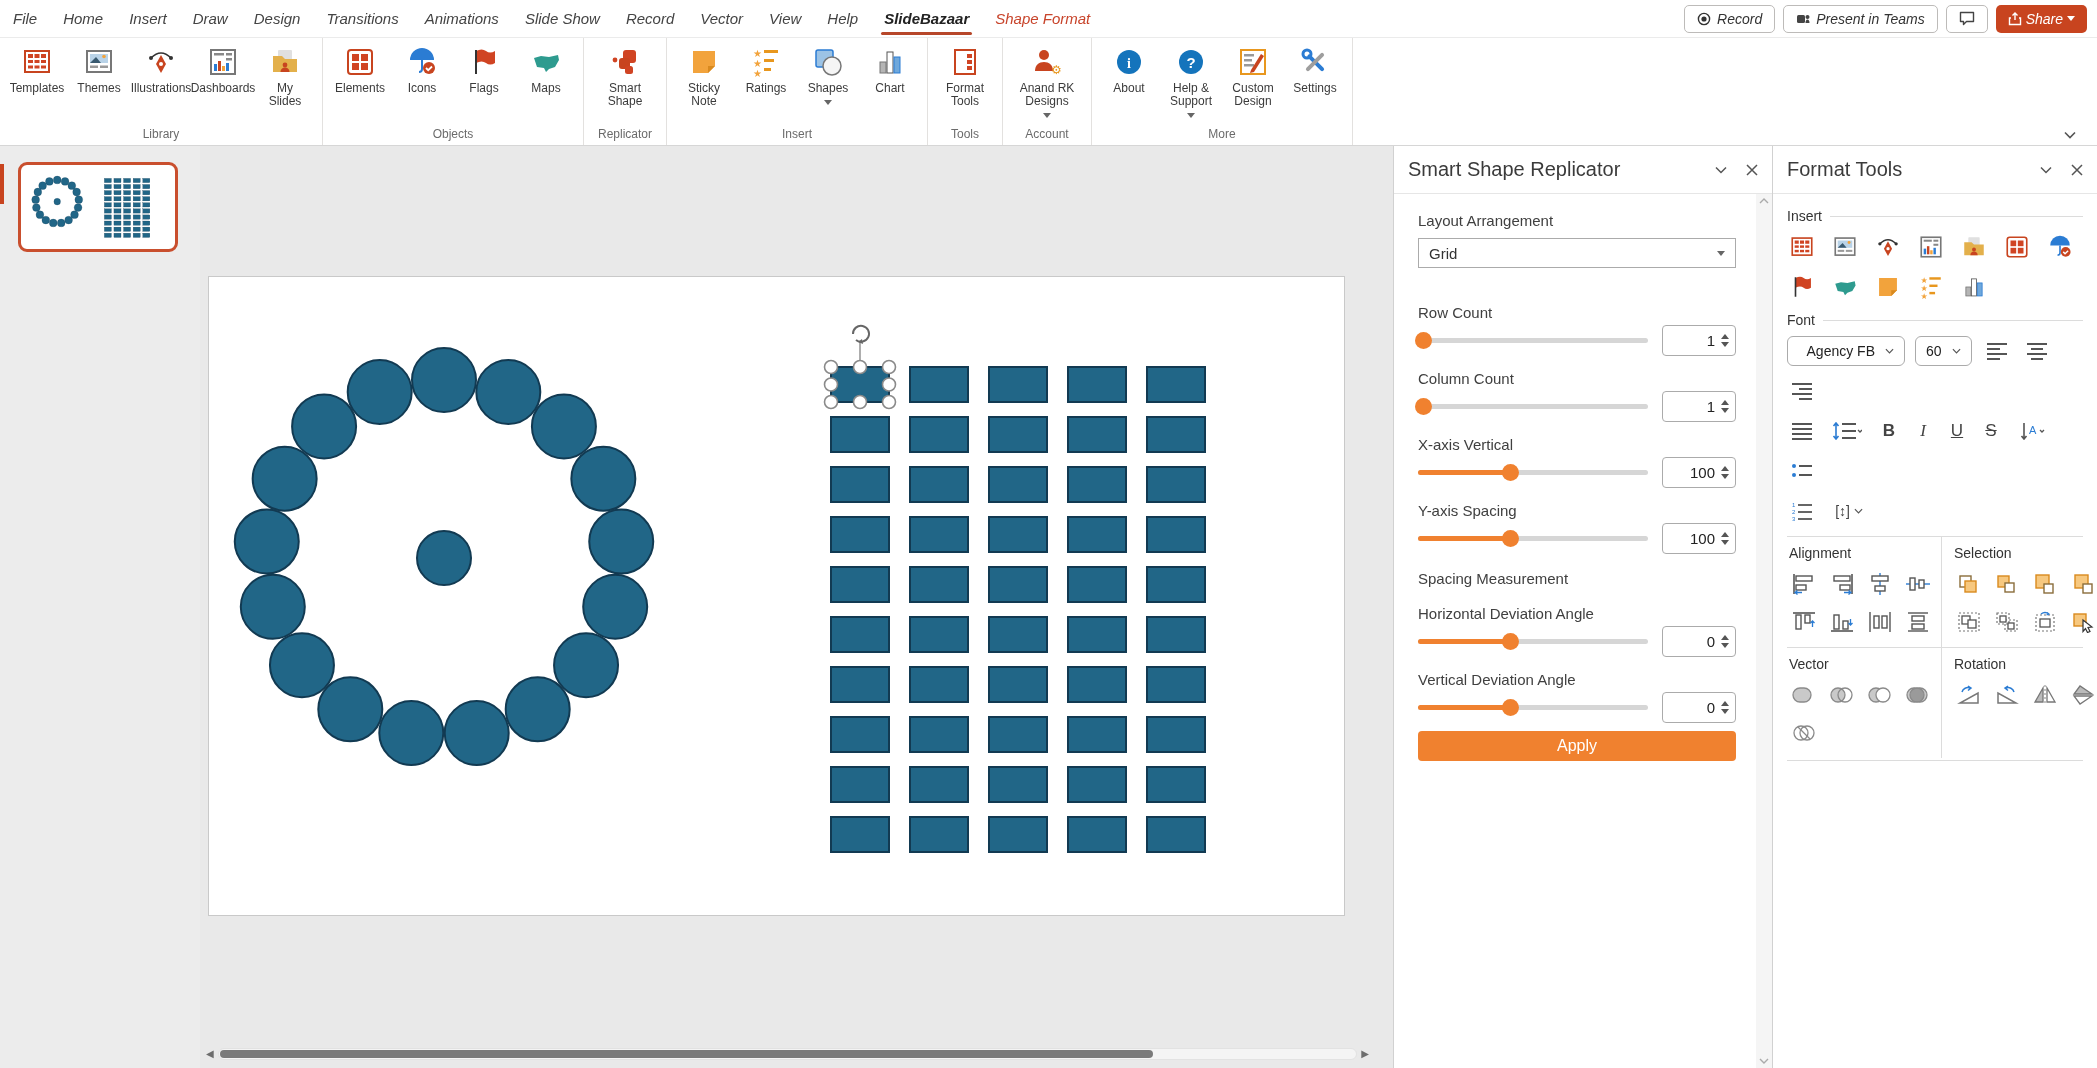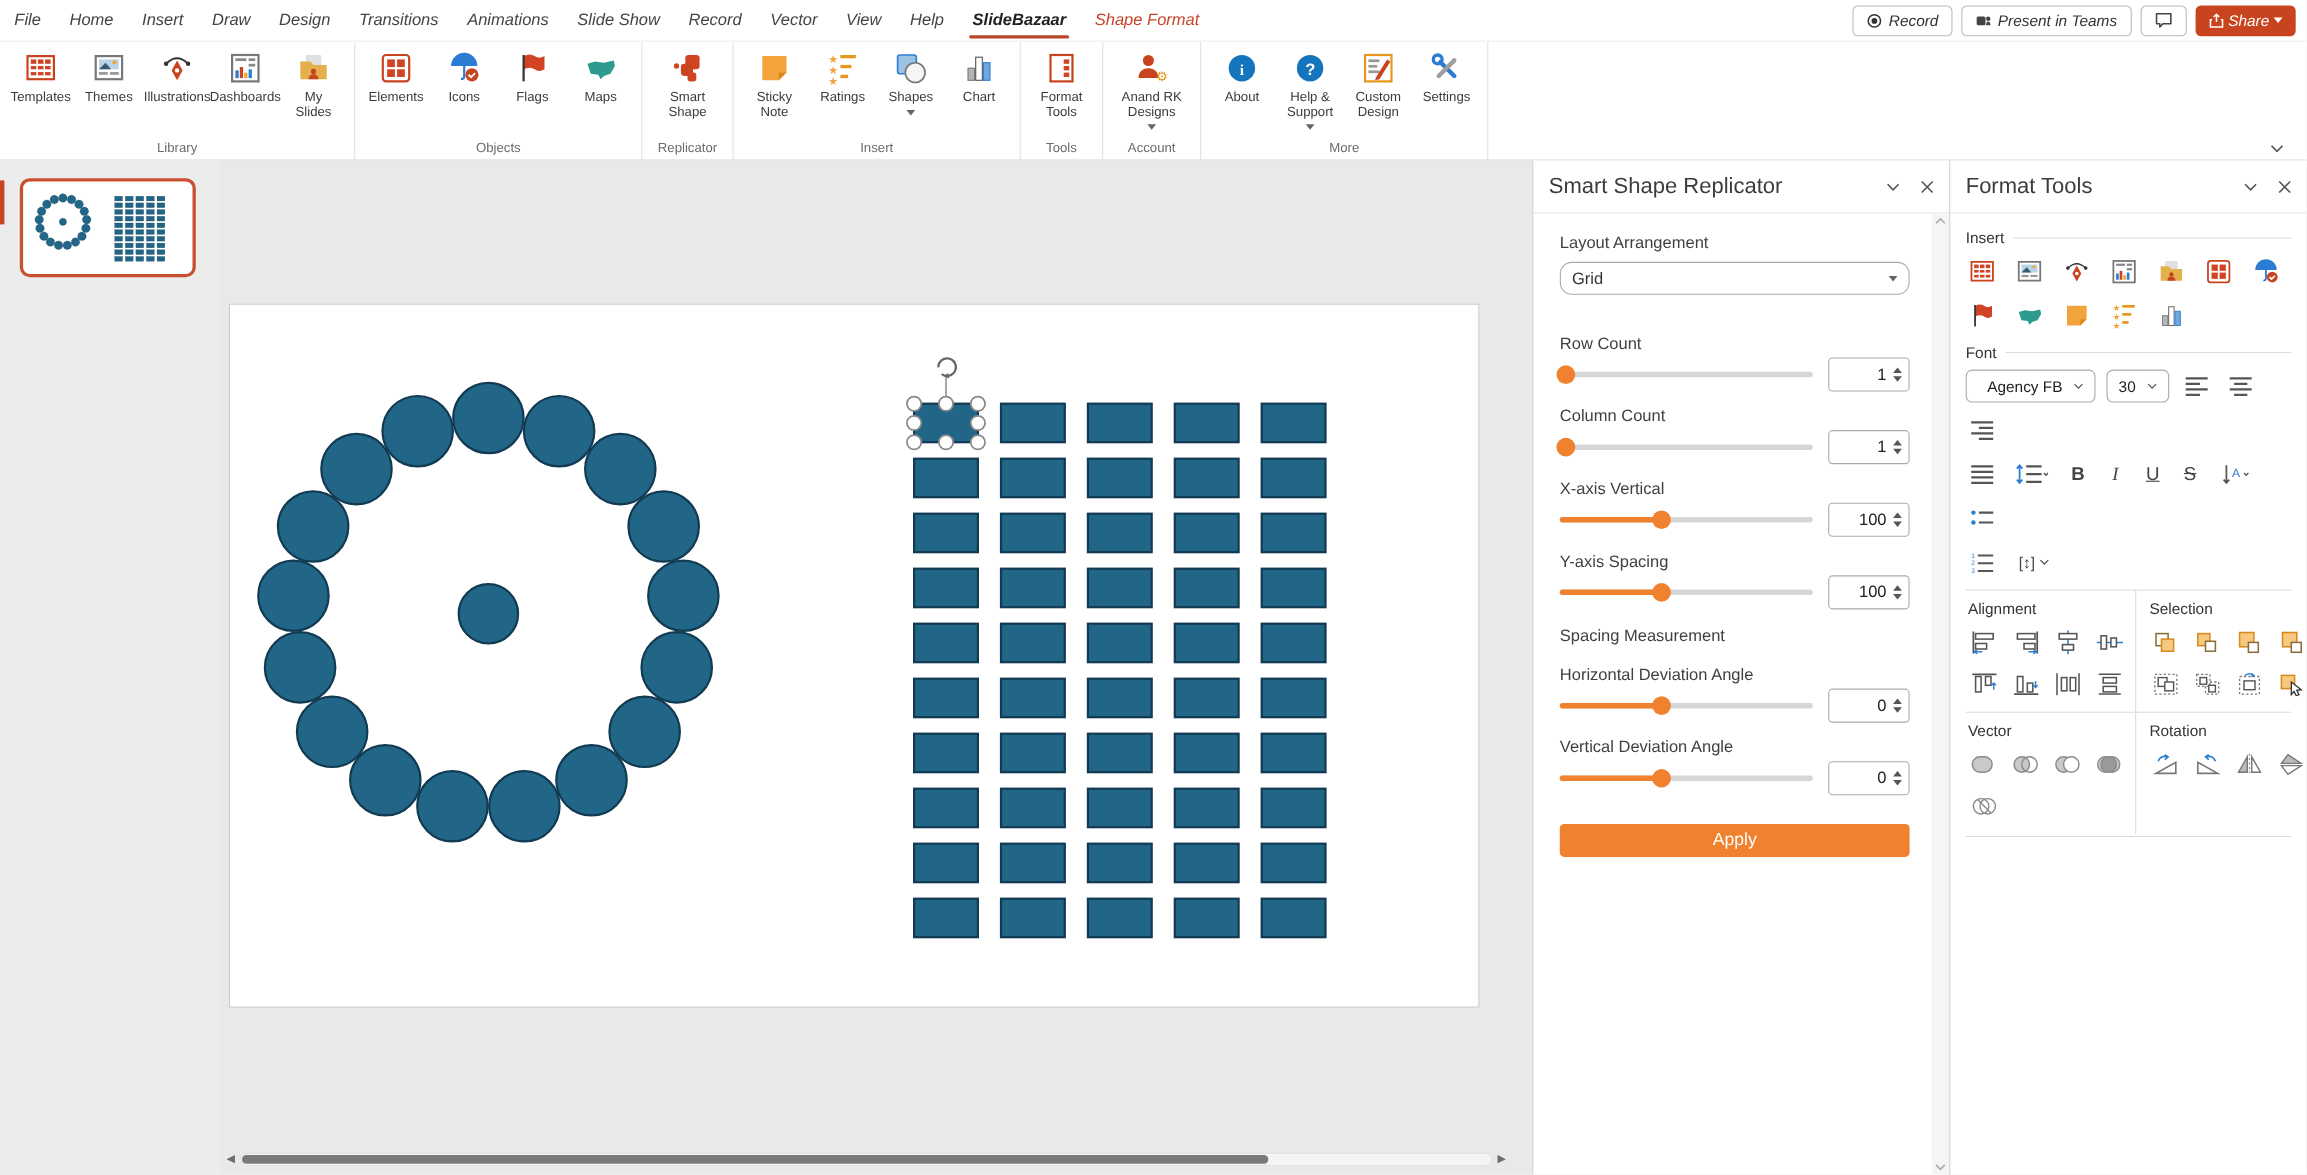--- a/index.html
+++ b/index.html
@@ -50,31 +50,31 @@
   .pane-format { left:1772px; right:0; border-left:1px solid #d1d1d1; }
   .pane-header { height:48px; display:flex; align-items:center; padding:0 14px; border-bottom:1px solid #e6e6e6; }
   .pane-title { font-size:20px; color:#3b3b3b; flex:1; }
   .pane-hbtns { display:flex; gap:18px; align-items:center; }
   .pane-gutter { position:absolute; right:0; top:48px; bottom:0; width:16px; background:#f5f5f5; }
   .pane-gutter .g-up { position:absolute; top:4px; left:3px; }
   .pane-gutter .g-dn { position:absolute; bottom:4px; left:3px; }
 
   .rep-body { padding:18px 36px 0 24px; }
   .field-label { font-size:15px; color:#404040; margin-bottom:9px; }
-  .dropdown { height:30px; border:1px solid #ababab; border-radius:11px; display:flex; align-items:center; padding:0 10px; font-size:15px; color:#333; justify-content:space-between; background:#fff; }
+  .dropdown { height:30px; border:1px solid #ababab; border-radius:0; display:flex; align-items:center; padding:0 10px; font-size:15px; color:#333; justify-content:space-between; background:#fff; }
   .slider-row { display:flex; align-items:center; gap:14px; margin-bottom:6px; }
   .slider { position:relative; flex:1; height:5px; background:#d6d6d6; border-radius:3px; }
   .slider-fill { position:absolute; left:0; top:0; bottom:0; background:#f0812f; border-radius:3px; }
   .slider-thumb { position:absolute; top:50%; width:17px; height:17px; margin-top:-8.5px; background:#f0812f; border-radius:50%; }
   .numbox { width:74px; height:31px; border:1px solid #ababab; border-radius:4px; display:flex; align-items:center; background:#fff; }
   .numbox .val { flex:1; text-align:right; font-size:15px; color:#222; padding-right:6px; }
   .spin { display:flex; flex-direction:column; gap:3px; padding-right:6px; }
   .spin .up { width:0;height:0;border-left:4px solid transparent;border-right:4px solid transparent;border-bottom:5px solid #555; }
   .spin .dn { width:0;height:0;border-left:4px solid transparent;border-right:4px solid transparent;border-top:5px solid #555; }
-  .apply-btn { margin-top:26px; height:30px; background:#f0812f; border-radius:4px; color:#fff; font-size:16px; display:flex; align-items:center; justify-content:center; }
+  .apply-btn { margin-top:8px; height:30px; background:#f0812f; border-radius:4px; color:#fff; font-size:16px; display:flex; align-items:center; justify-content:center; }
 
   .ft-body { padding:8px 14px 0 14px; }
   .ft-section-h { display:flex; align-items:center; gap:8px; margin:6px 0 8px 0; }
   .ft-section-h .t { font-size:14px; color:#333; white-space:nowrap; }
   .ft-section-h .line { flex:1; height:1px; background:#dcdcdc; }
   .ft-icons { display:flex; flex-wrap:wrap; gap:10px 13px; margin-bottom:10px; }
   .ft-ic { width:30px; height:30px; display:flex; align-items:center; justify-content:center; border-radius:3px; }
   .ft-row { display:flex; align-items:center; gap:10px; margin-bottom:10px; flex-wrap:wrap; }
   .mini-select { height:30px; border:1px solid #ababab; border-radius:6px; display:flex; align-items:center; gap:10px; padding:0 10px; font-size:14px; color:#222; background:#fff; }
   .txt-ic { font-size:17px; color:#444; width:24px; text-align:center; }
@@ -816,21 +816,21 @@
           </div>
 
         <div class="ft-row">
           <div class="mini-select" style="width:118px;justify-content:flex-end">
             <span>Agency FB</span>
             <svg width="9" height="6" viewBox="0 0 10 6">
                 <path d="M1 1 L5 5 L9 1" fill="none" stroke="#555" stroke-width="1.3"></path>
               </svg>
           </div>
           <div class="mini-select">
-            <span>30</span>
+            <span>60</span>
             <svg width="9" height="6" viewBox="0 0 10 6">
                 <path d="M1 1 L5 5 L9 1" fill="none" stroke="#555" stroke-width="1.3"></path>
               </svg>
           </div>
           <div class="ft-ic">
               <svg width="22" height="18" viewBox="0 0 22 18">
                 <g stroke="#555" stroke-width="2">
                   <line x1="1" y1="2" x2="21" y2="2"></line>
                   <line x1="1" y1="7" x2="14" y2="7"></line>
                   <line x1="1" y1="12" x2="21" y2="12"></line>

